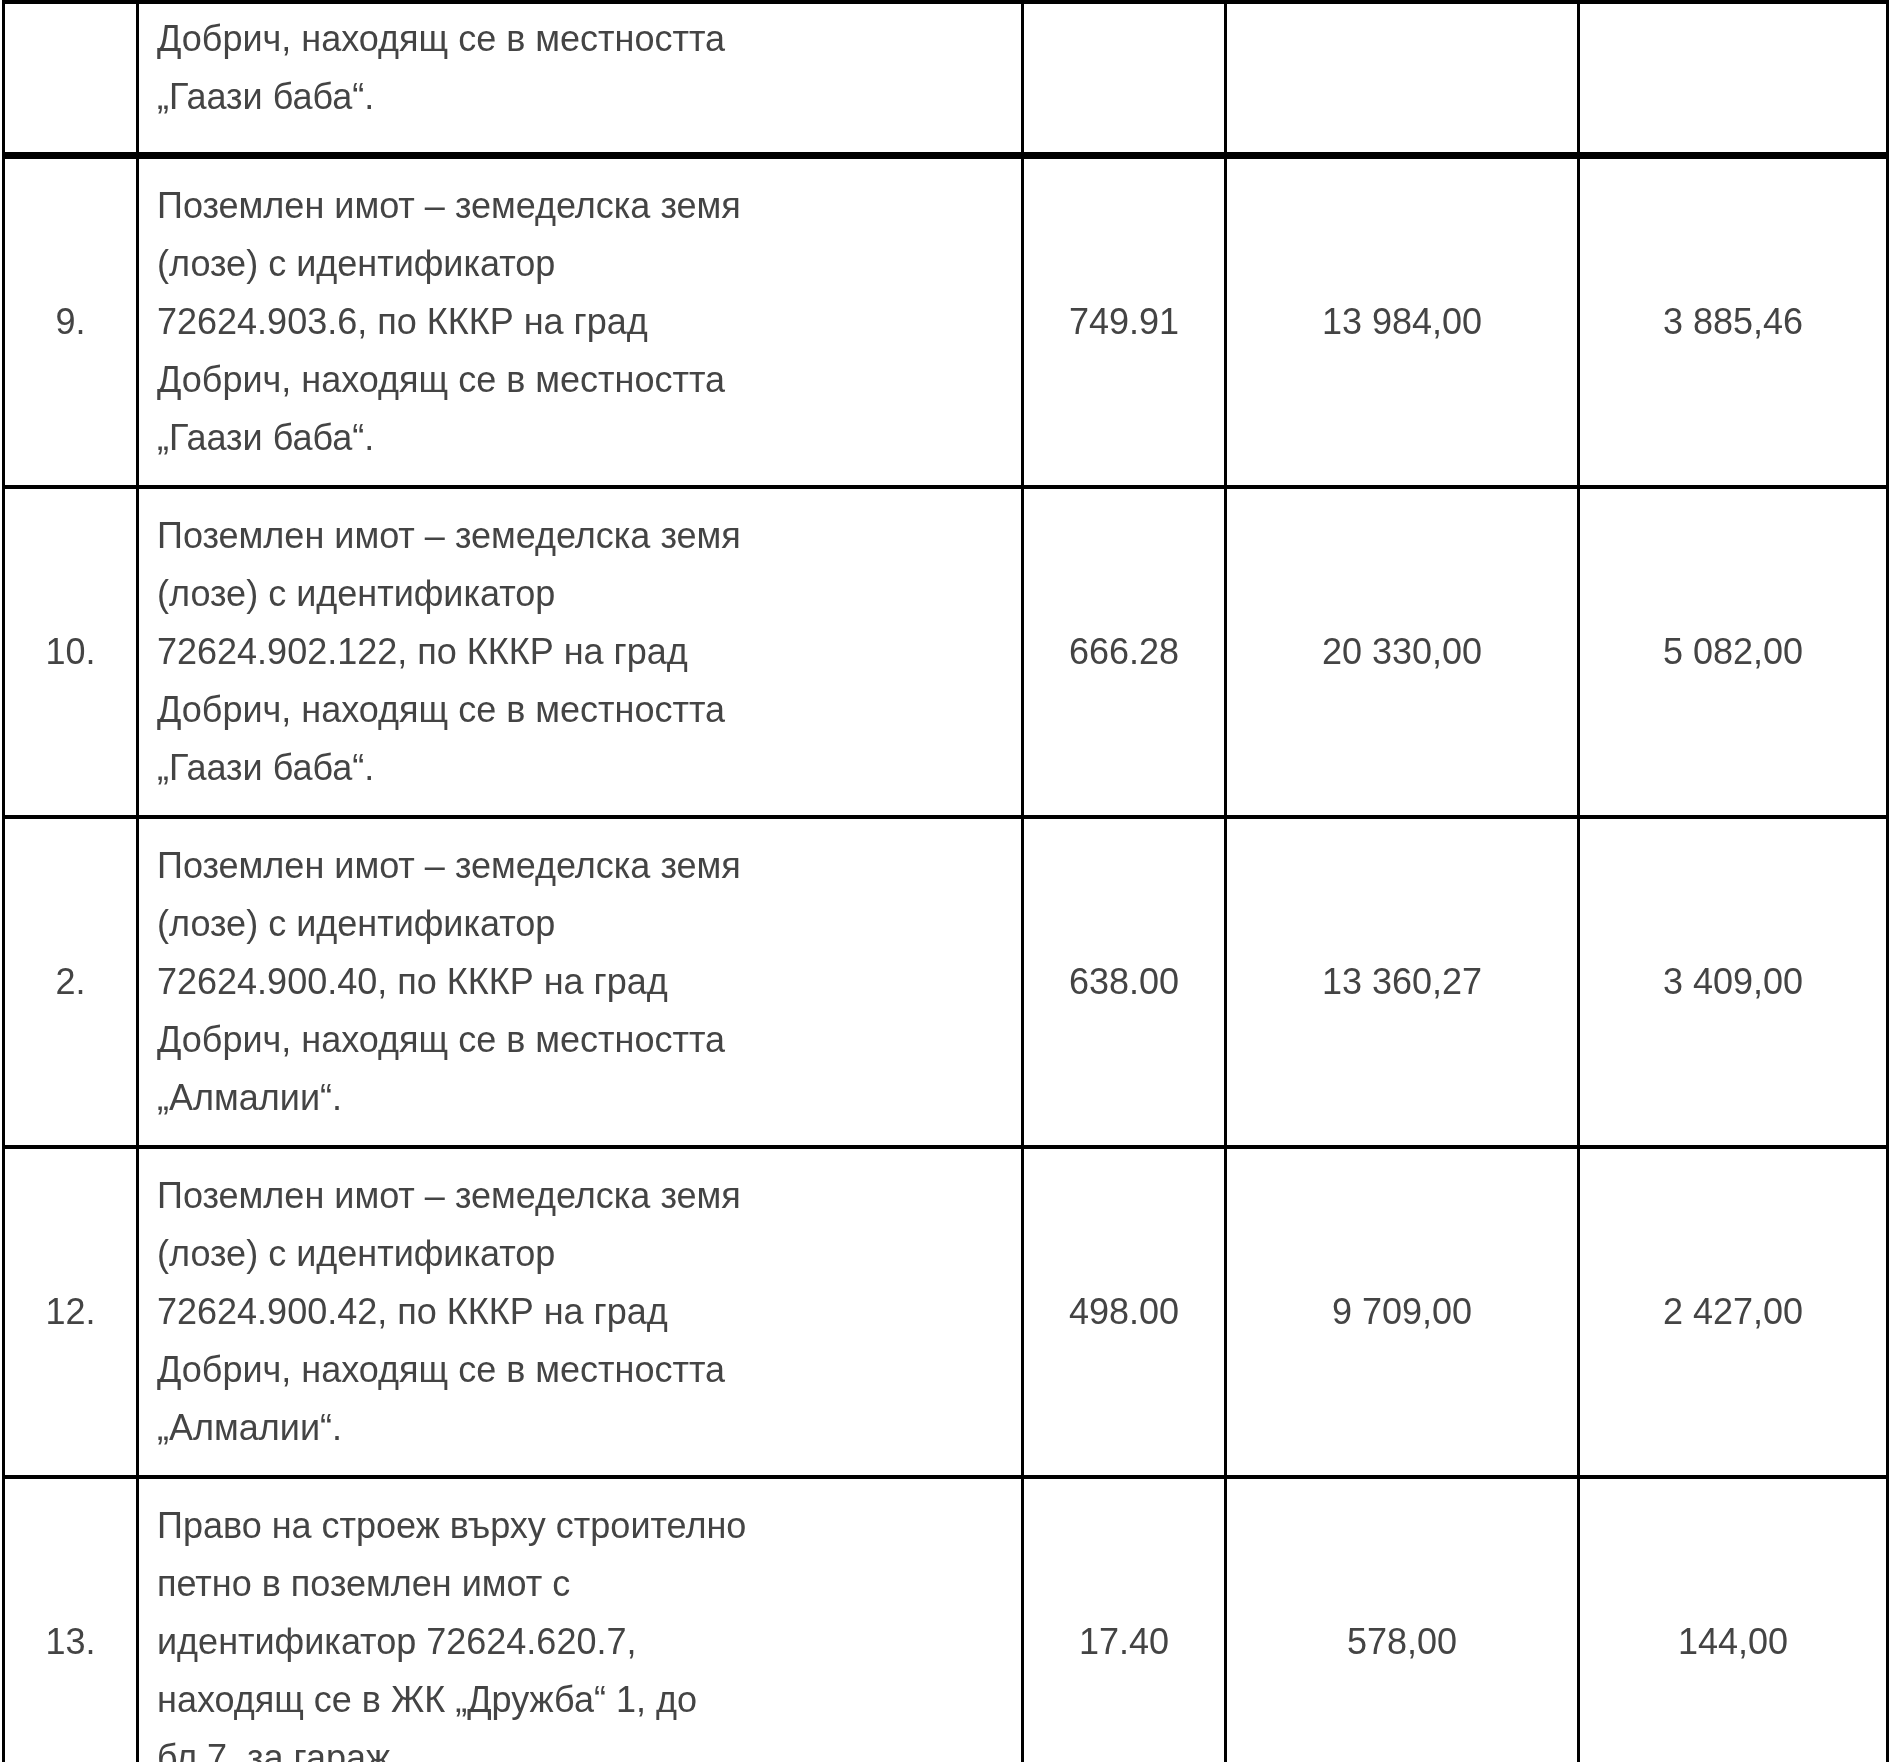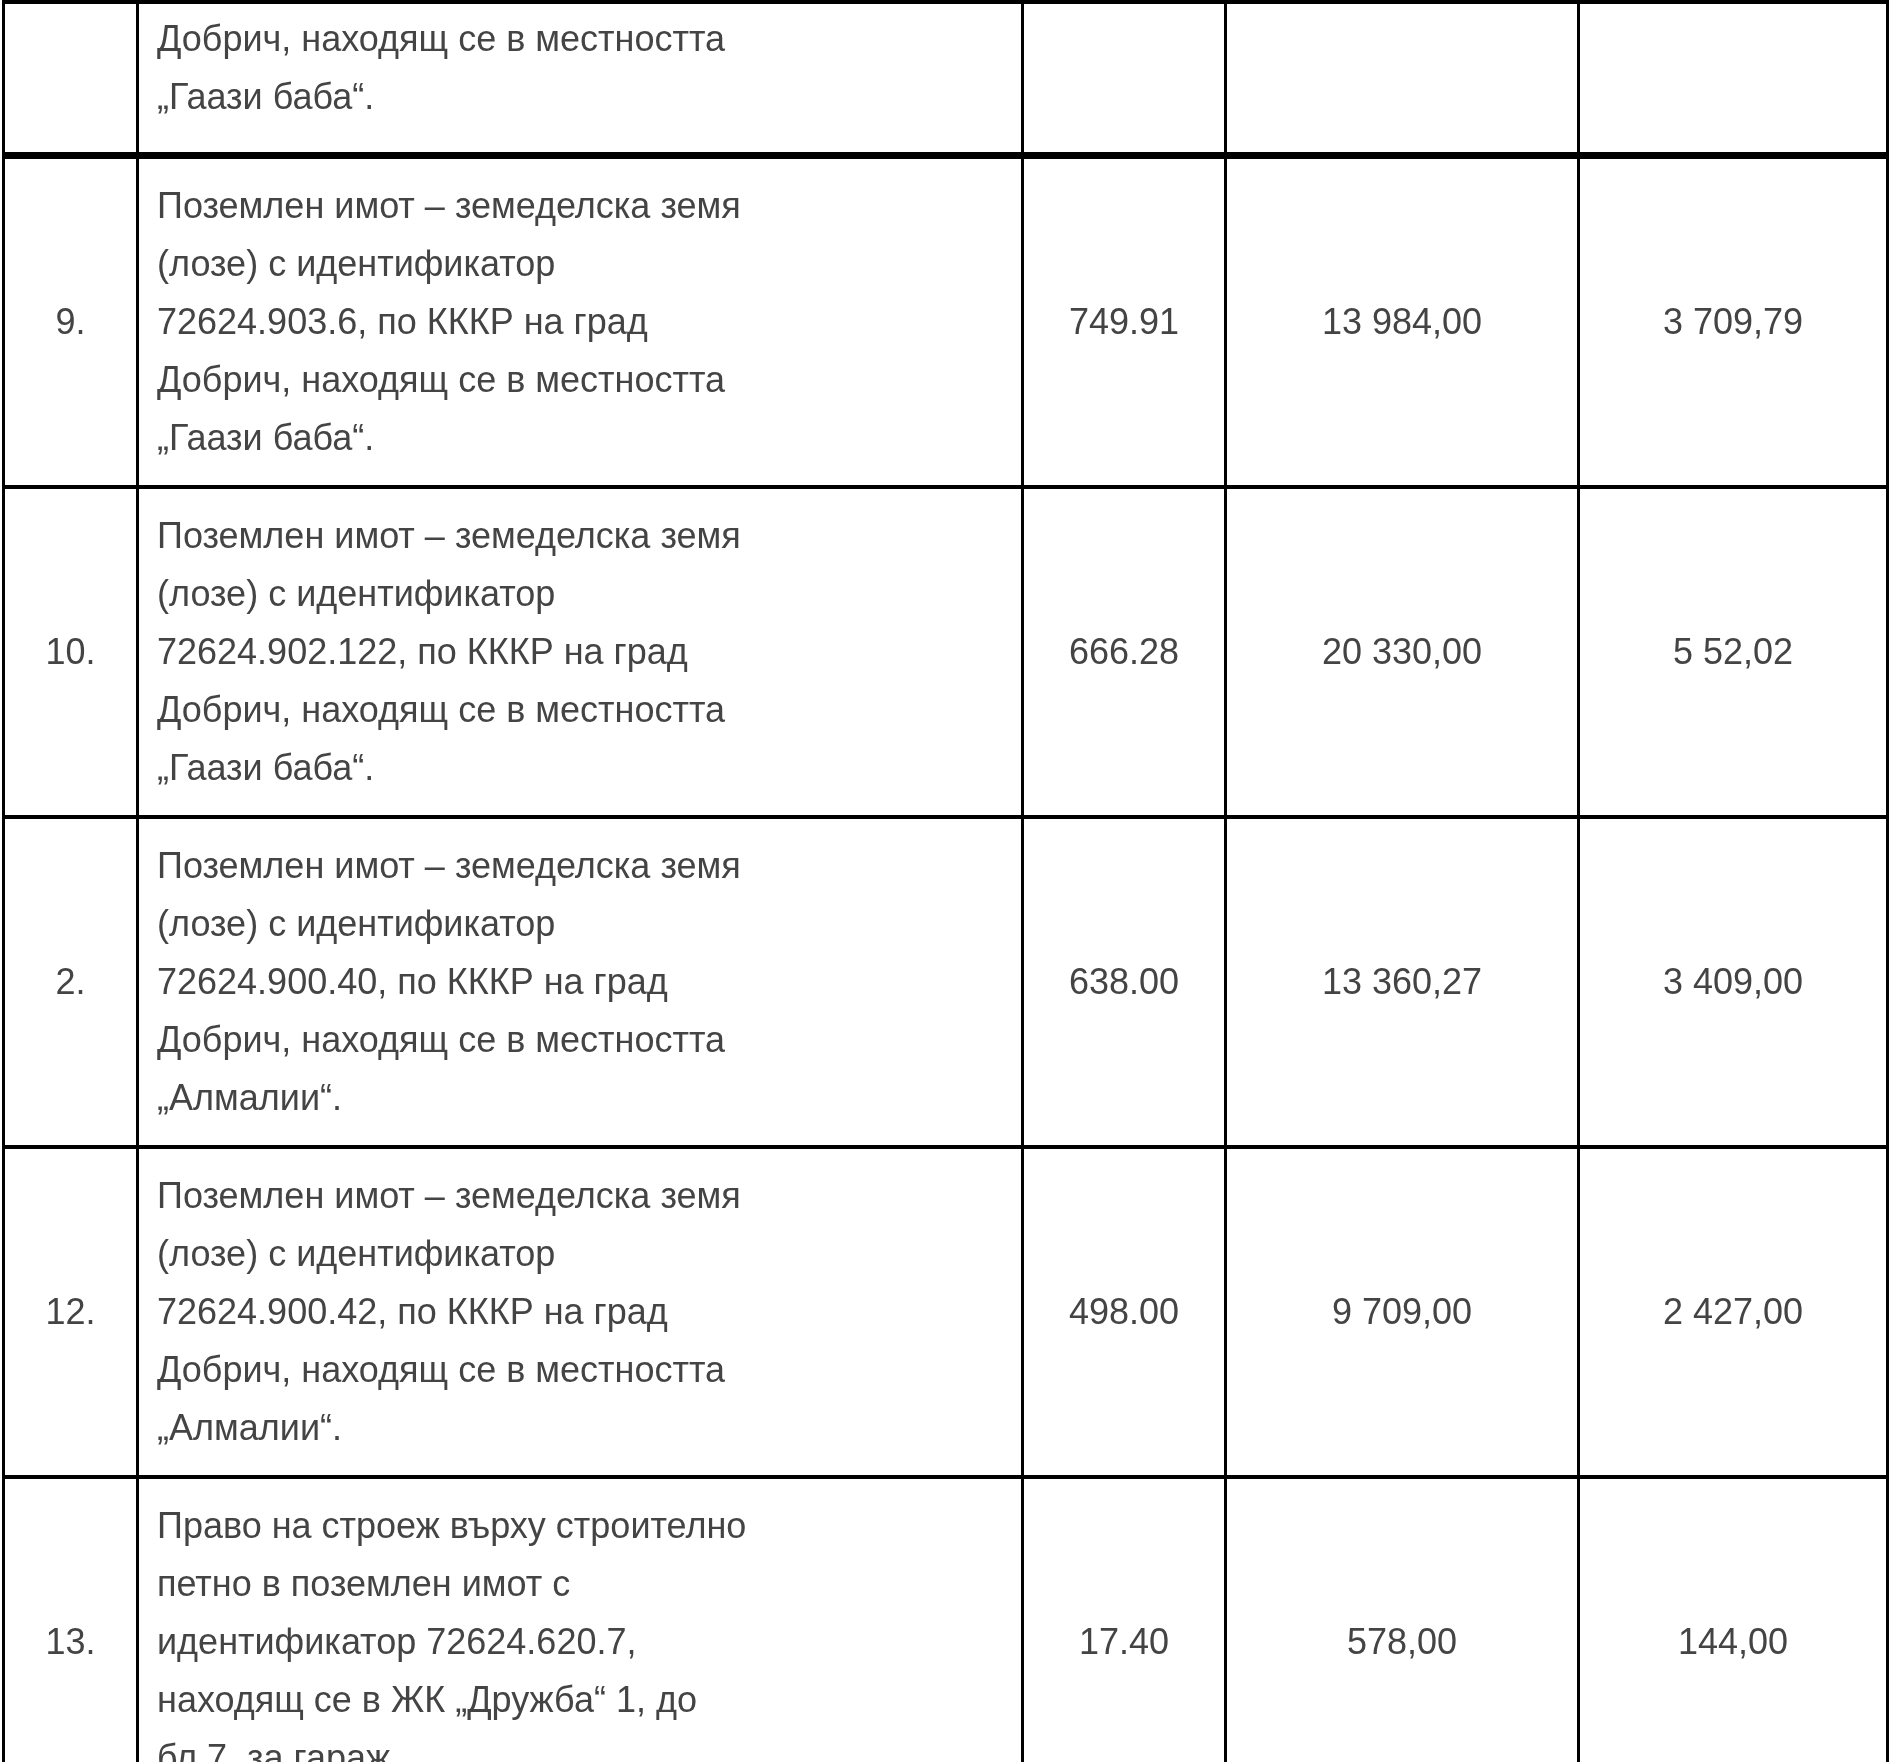--- a/index.html
+++ b/index.html
@@ -73,32 +73,32 @@
     </tr>
     <tr class="row-full">
       <td class="cell-num">9.</td>
       <td class="cell-desc">Поземлен имот – земеделска земя
 (лозе) с идентификатор
 72624.903.6, по КККР на град
 Добрич, находящ се в местността
 „Гаази баба“.</td>
       <td class="cell-amount">749.91</td>
       <td class="cell-amount">13 984,00</td>
-      <td class="cell-amount">3 709,79</td>
+      <td class="cell-amount">3 885,46</td>
     </tr>
     <tr class="row-full">
       <td class="cell-num">10.</td>
       <td class="cell-desc">Поземлен имот – земеделска земя
 (лозе) с идентификатор
 72624.902.122, по КККР на град
 Добрич, находящ се в местността
 „Гаази баба“.</td>
       <td class="cell-amount">666.28</td>
       <td class="cell-amount">20 330,00</td>
-      <td class="cell-amount">5 52,02</td>
+      <td class="cell-amount">5 082,00</td>
     </tr>
     <tr class="row-full">
       <td class="cell-num">2.</td>
       <td class="cell-desc">Поземлен имот – земеделска земя
 (лозе) с идентификатор
 72624.900.40, по КККР на град
 Добрич, находящ се в местността
 „Алмалии“.</td>
       <td class="cell-amount">638.00</td>
       <td class="cell-amount">13 360,27</td>

